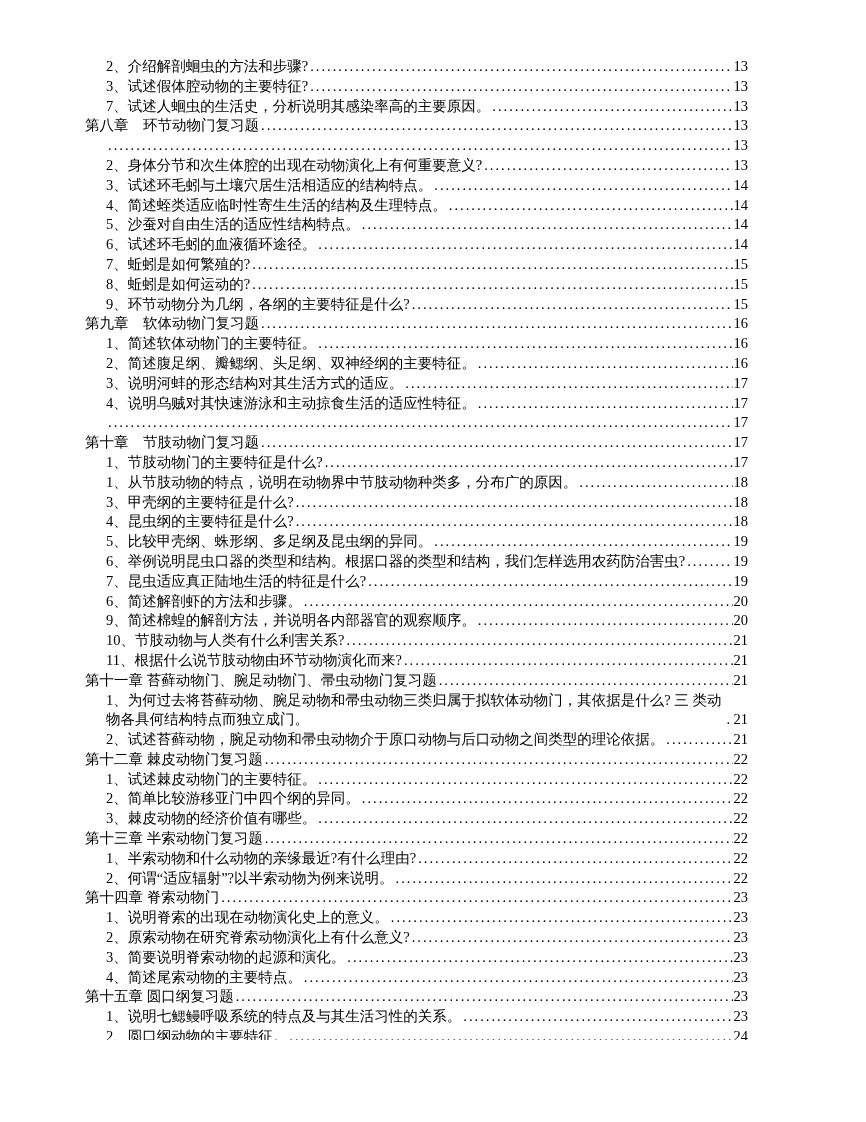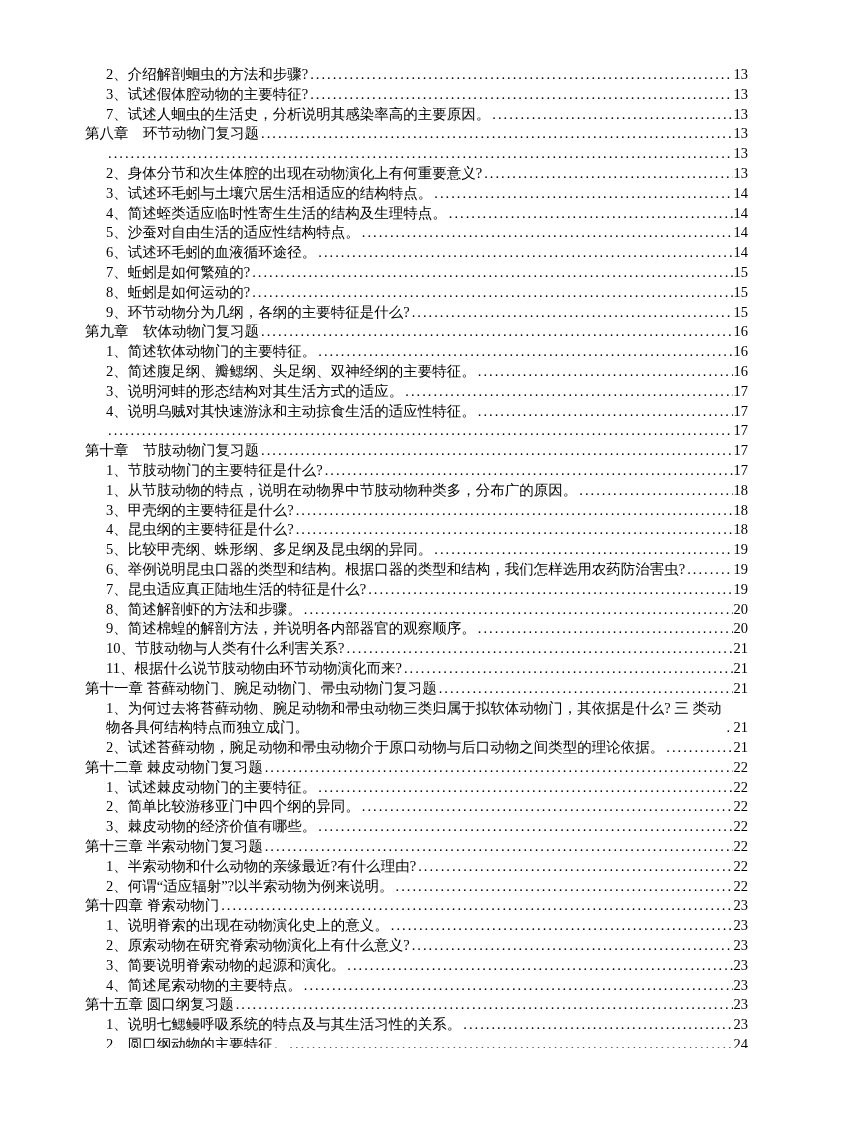--- a/index.html
+++ b/index.html
@@ -6,21 +6,21 @@
   * { margin: 0; padding: 0; box-sizing: border-box; }
   html, body { background: #ffffff; }
   .page {
     position: relative;
     width: 866px;
     height: 1040px;
     background: #ffffff;
     font-family: "Liberation Serif", "DejaVu Serif", serif;
     color: #000000;
     overflow: hidden;
-    margin: 8px auto;
+    margin: 0 auto;
   }
   .toc {
     position: absolute;
     top: 57px;
     left: 85px;
     right: 118px;
   }
   .toc-row {
     display: flex;
     align-items: flex-end;
@@ -190,21 +190,21 @@
       <span class="toc-text">6、举例说明昆虫口器的类型和结构。根据口器的类型和结构，我们怎样选用农药防治害虫?</span>
       <span class="toc-dots">............................................................................................................................................................................................................................</span>
       <span class="toc-page">19</span>
     </div>
       <div class="toc-row item">
       <span class="toc-text">7、昆虫适应真正陆地生活的特征是什么?</span>
       <span class="toc-dots">............................................................................................................................................................................................................................</span>
       <span class="toc-page">19</span>
     </div>
       <div class="toc-row item">
-      <span class="toc-text">8、简述解剖虾的方法和步骤。</span>
+      <span class="toc-text">6、简述解剖虾的方法和步骤。</span>
       <span class="toc-dots">............................................................................................................................................................................................................................</span>
       <span class="toc-page">20</span>
     </div>
       <div class="toc-row item">
       <span class="toc-text">9、简述棉蝗的解剖方法，并说明各内部器官的观察顺序。</span>
       <span class="toc-dots">............................................................................................................................................................................................................................</span>
       <span class="toc-page">20</span>
     </div>
       <div class="toc-row item">
       <span class="toc-text">10、节肢动物与人类有什么利害关系?</span>

